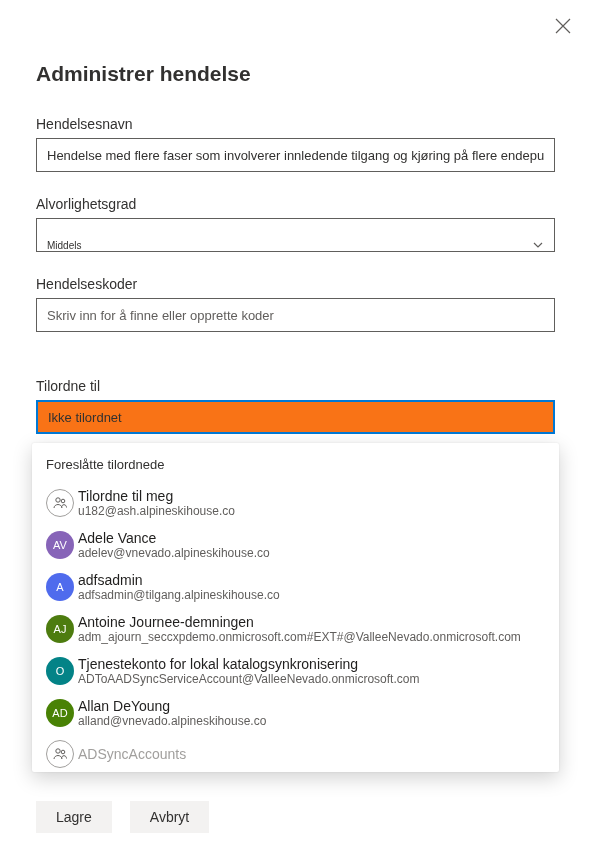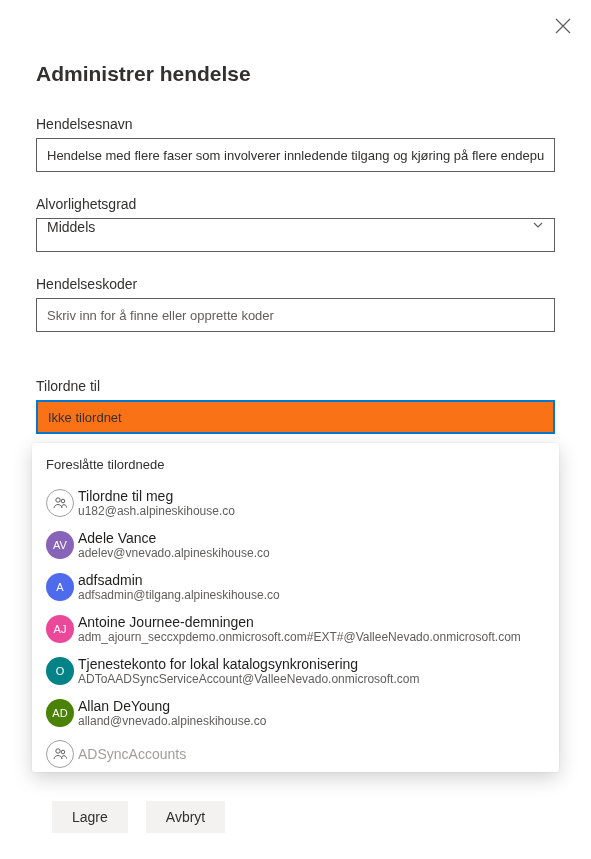--- a/index.html
+++ b/index.html
@@ -47,23 +47,23 @@
       font-family: inherit;
       color: #323130;
       background: #fff;
     }
     .text-input::placeholder { color: #605e5c; }
     .select-input {
       width: 100%;
       height: 34px;
       border: 1px solid #605e5c;
       padding: 0 10px;
-      font-size: 14px;
-      display: flex;
-      align-items: flex-start;
+      font-size: 10px;
+      display: flex;
+      align-items: flex-end;
       justify-content: space-between;
       background: #fff;
       cursor: pointer;
     }
     .chevron {
       width: 12px;
       height: 12px;
     }
     .assign-field {
       margin-top: 46px;
@@ -157,21 +157,21 @@
       width: 34px;
       height: 34px;
       border: 1px solid #8a8886;
       display: flex;
       align-items: center;
       justify-content: center;
       margin-left: auto;
     }
     .action-bar {
       position: absolute;
-      left: 52px;
+      left: 36px;
       bottom: 26px;
       display: flex;
       gap: 18px;
     }
     .btn {
       height: 32px;
       padding: 0 20px;
       border: none;
       font-size: 14px;
       font-family: inherit;
@@ -265,21 +265,21 @@
         </div>
       </div>
       <div class="suggestion">
         <div class="avatar" style="background: rgb(79, 107, 237);">A</div>
         <div class="suggestion-text">
           <div class="suggestion-name">adfsadmin</div>
           <div class="suggestion-email">adfsadmin@tilgang.alpineskihouse.co</div>
         </div>
       </div>
       <div class="suggestion">
-        <div class="avatar" style="background: #ec4899;">AJ</div>
+        <div class="avatar" style="background: #4d7c0f;">AJ</div>
         <div class="suggestion-text">
           <div class="suggestion-name">Antoine Journee-demningen</div>
           <div class="suggestion-email">adm_ajourn_seccxpdemo.onmicrosoft.com#EXT#@ValleeNevado.onmicrosoft.com</div>
         </div>
       </div>
       <div class="suggestion">
         <div class="avatar" style="background: rgb(3, 131, 135);">O</div>
         <div class="suggestion-text">
           <div class="suggestion-name">Tjenestekonto for lokal katalogsynkronisering</div>
           <div class="suggestion-email">ADToAADSyncServiceAccount@ValleeNevado.onmicrosoft.com</div>

